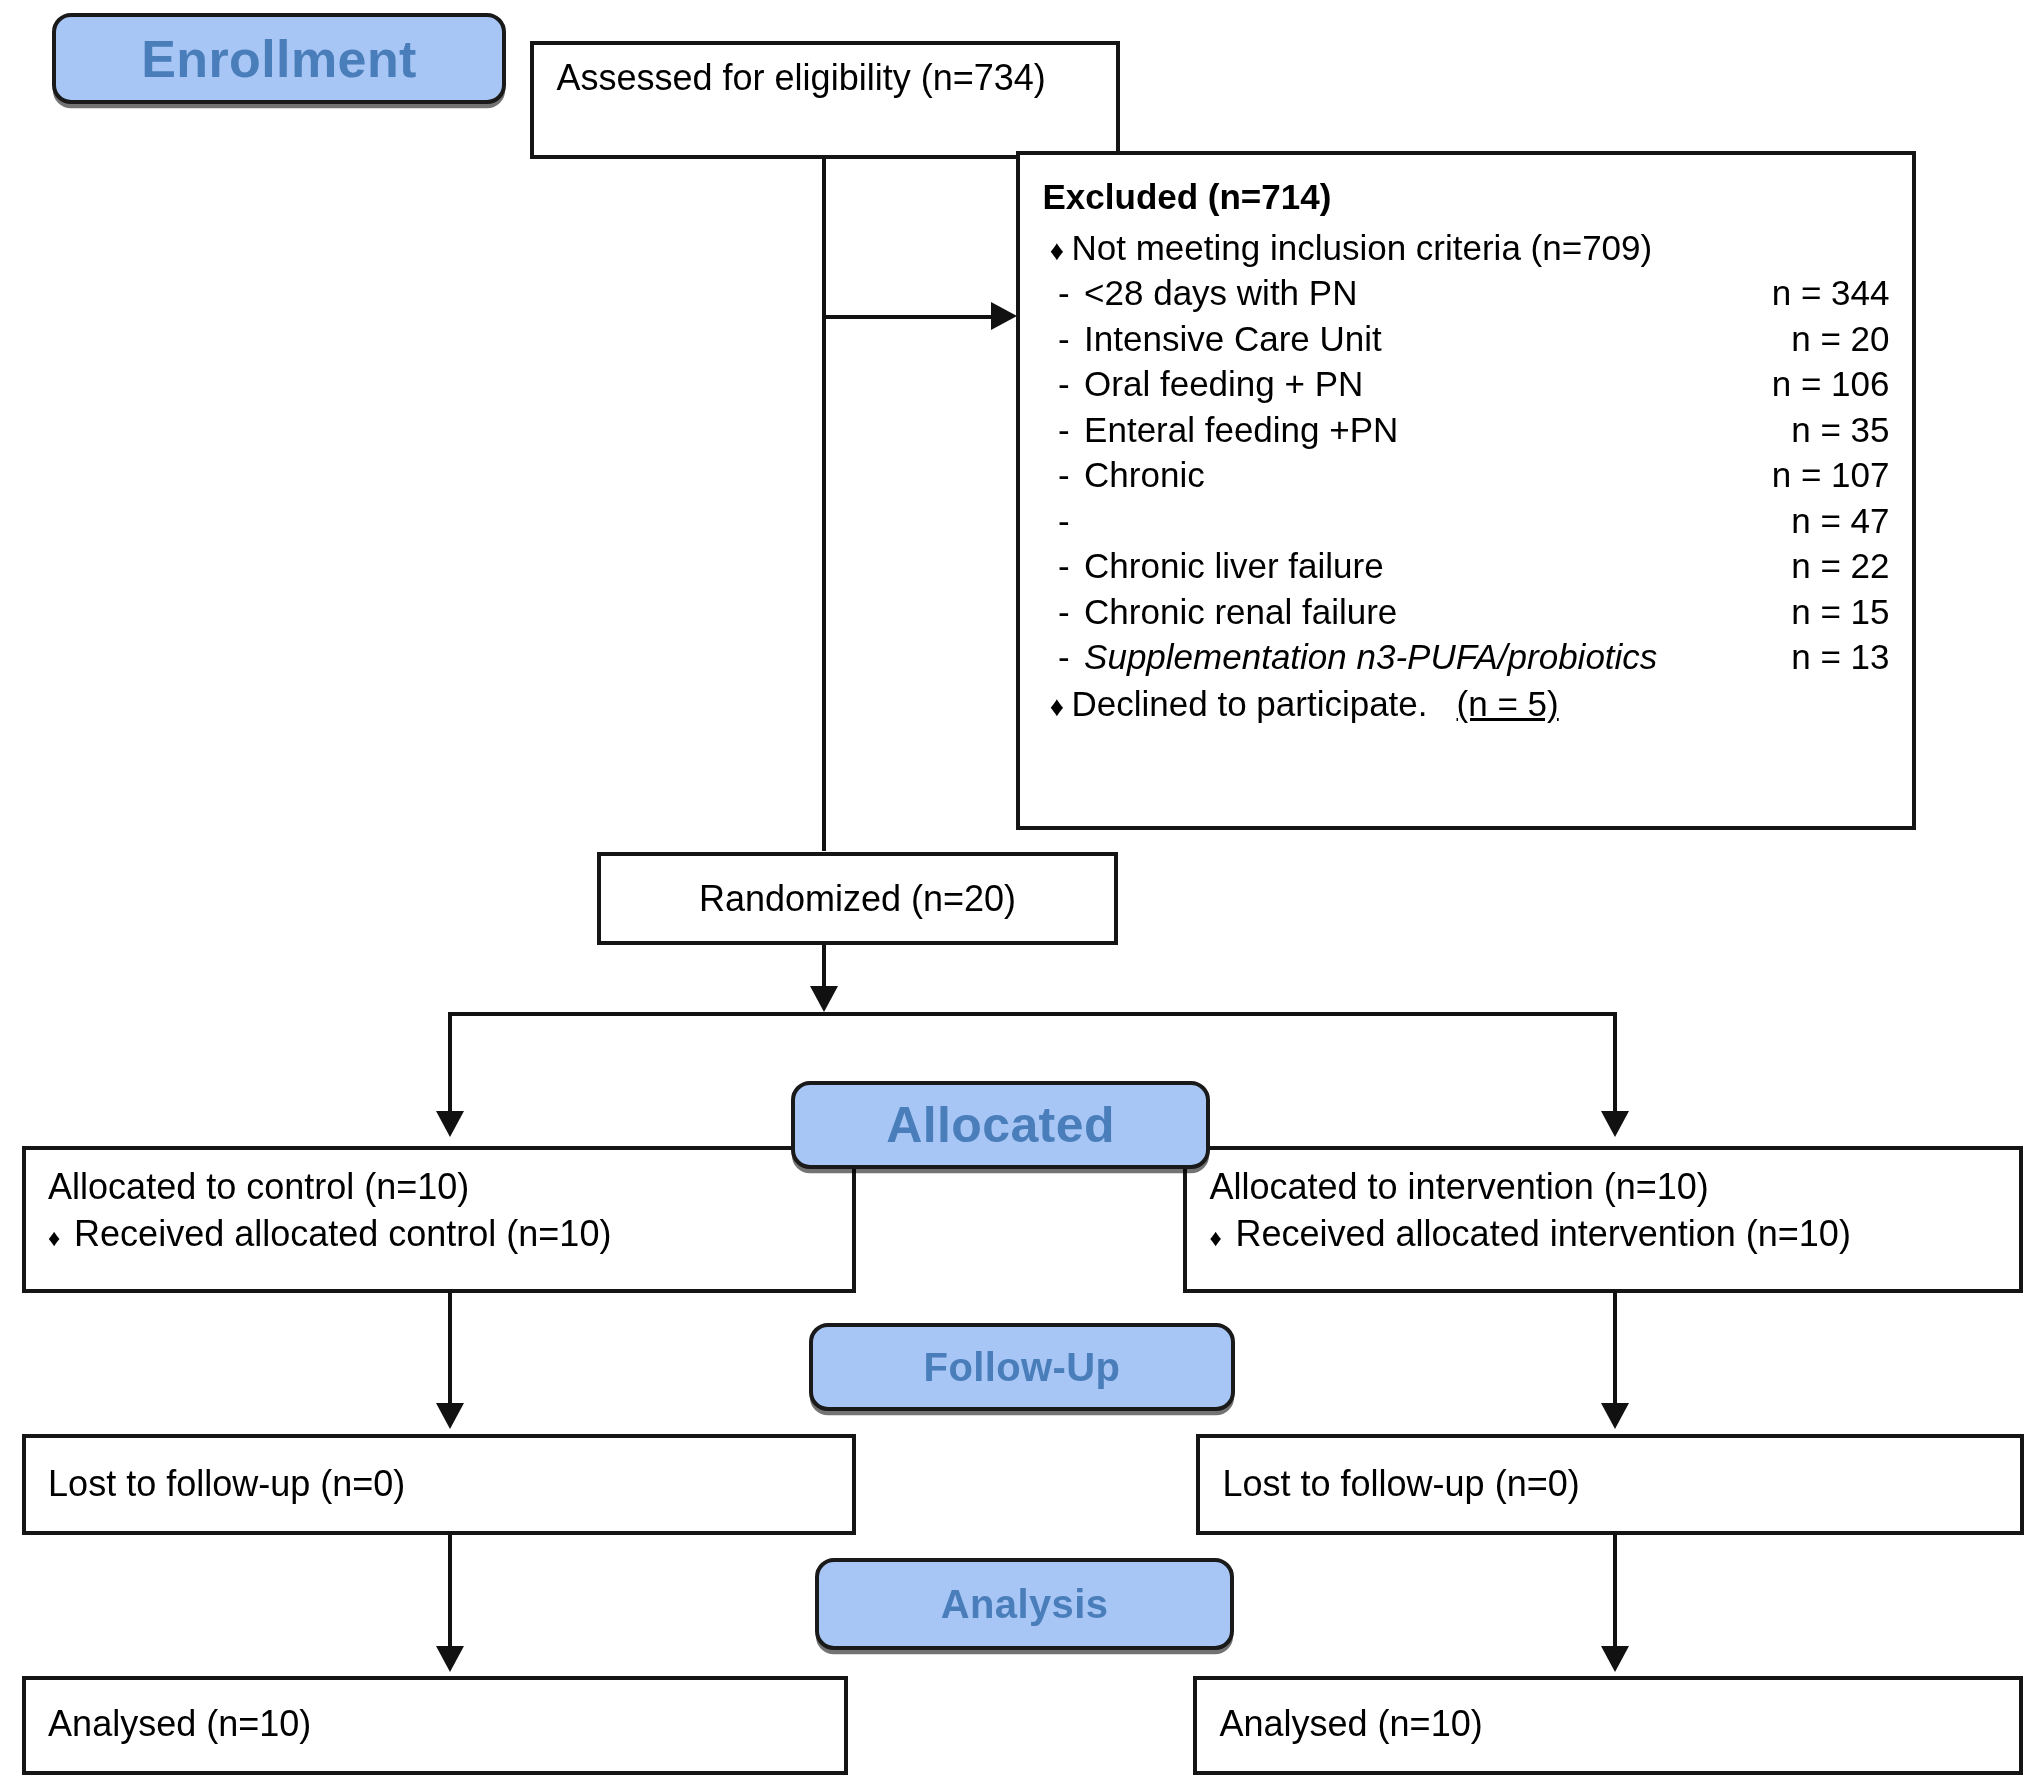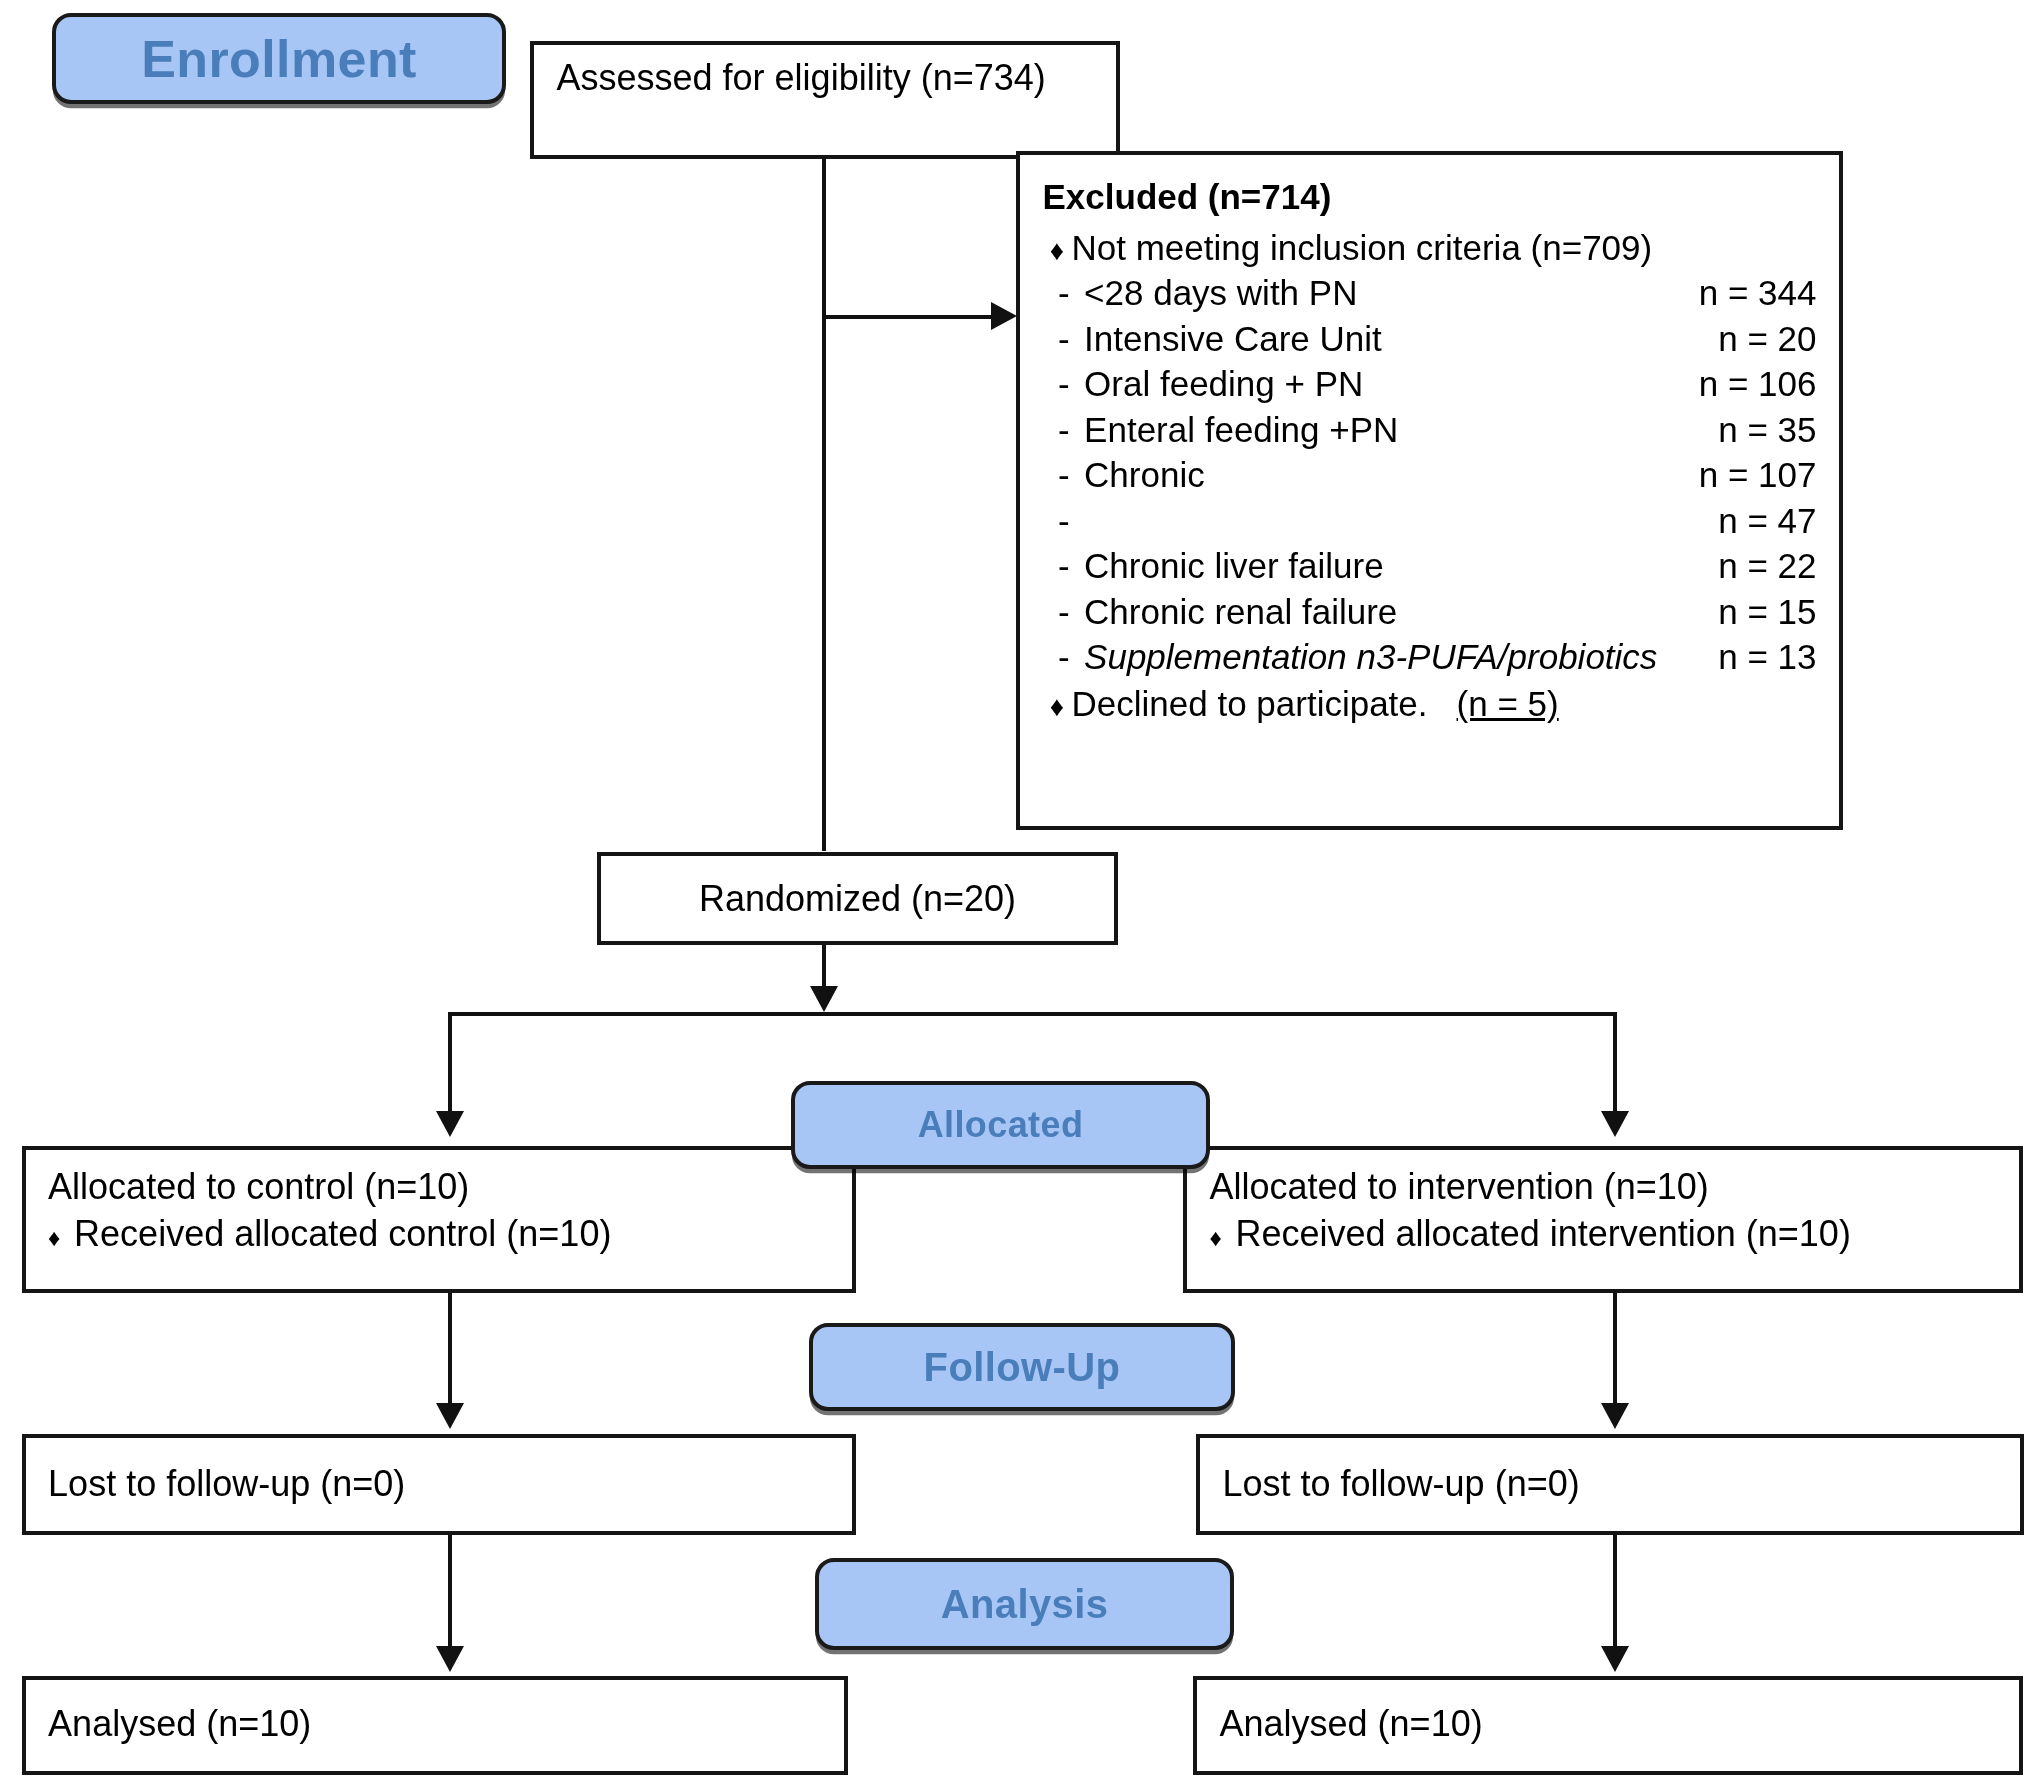--- a/index.html
+++ b/index.html
@@ -91,21 +91,21 @@
 
   <div class="box" style="left:530px;top:41px;width:590px;height:118px;">
     <div class="inner assessed-txt" style="padding-top:10px;">Assessed for eligibility (n=734)</div>
   </div>
 
   <div class="vline" style="left:822px;top:158px;height:693px;"></div>
 
   <div class="hline" style="left:822px;top:315px;width:173px;"></div>
   <div class="arrow-right" style="left:991px;top:302px;"></div>
 
-  <div class="box" style="left:1016px;top:151px;width:827px;height:679px;">
+  <div class="box" style="left:1016px;top:151px;width:900px;height:679px;">
     <div class="inner" style="padding:19px 22.5px 0 22.5px;">
       <div class="exc-title">Excluded (n=714)</div>
 
       <div class="exc-list">
 
         <div class="exc-row">
           <span class="bullet">♦</span>
           <span class="label">Not meeting inclusion criteria (n=709)</span>
         </div>
 
@@ -173,21 +173,21 @@
   <div class="arrow-down" style="left:810px;top:986px;"></div>
 
   <div class="hline" style="left:448px;top:1012px;width:1169px;"></div>
 
   <div class="vline" style="left:448px;top:1012px;height:102px;"></div>
   <div class="arrow-down" style="left:436px;top:1111px;"></div>
 
   <div class="vline" style="left:1613px;top:1012px;height:102px;"></div>
   <div class="arrow-down" style="left:1601px;top:1111px;"></div>
 
-  <div class="pill" style="left:791px;top:1081px;width:419px;height:88px;font-size:36px;">
+  <div class="pill" style="left:791px;top:1081px;width:419px;height:88px;font-size:50px;">
     <span>Allocated</span>
   </div>
 
   <div class="box" style="left:21.6px;top:1146px;width:834px;height:147px;">
     <div class="inner" style="padding:14px 22.5px;">
       <div class="alloc-line">Allocated to control (n=10)</div>
       <div class="alloc-sub">
         <span class="bullet">♦</span>
         <span>Received allocated control (n=10)</span>
       </div>

